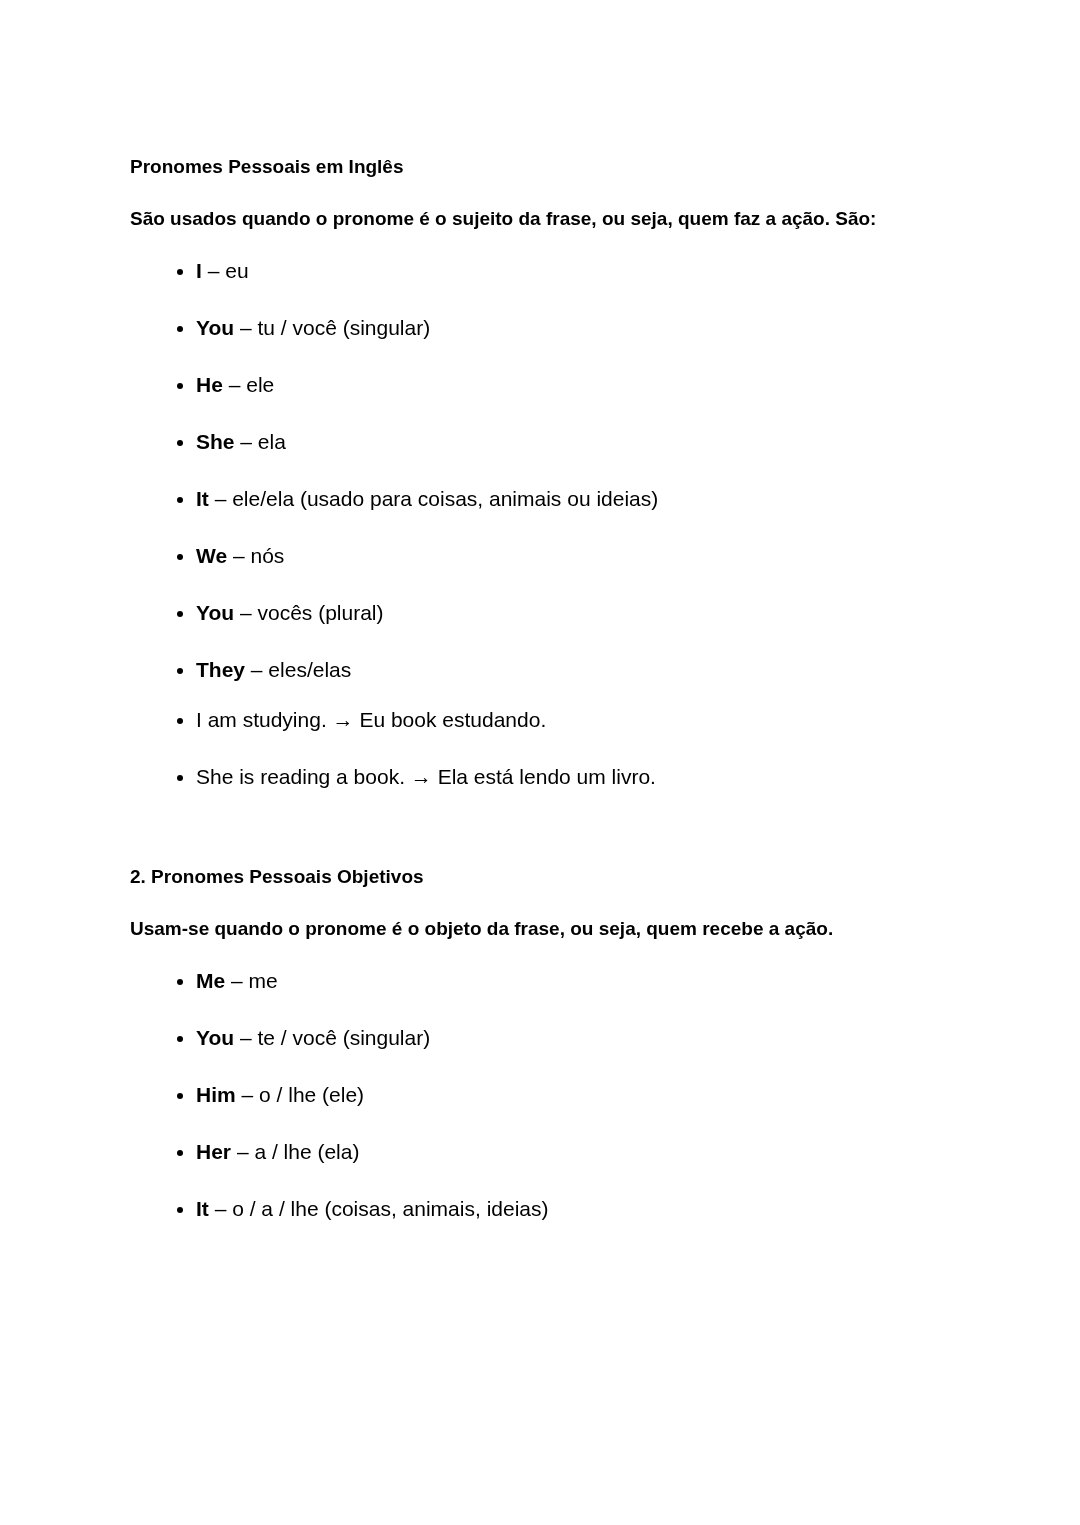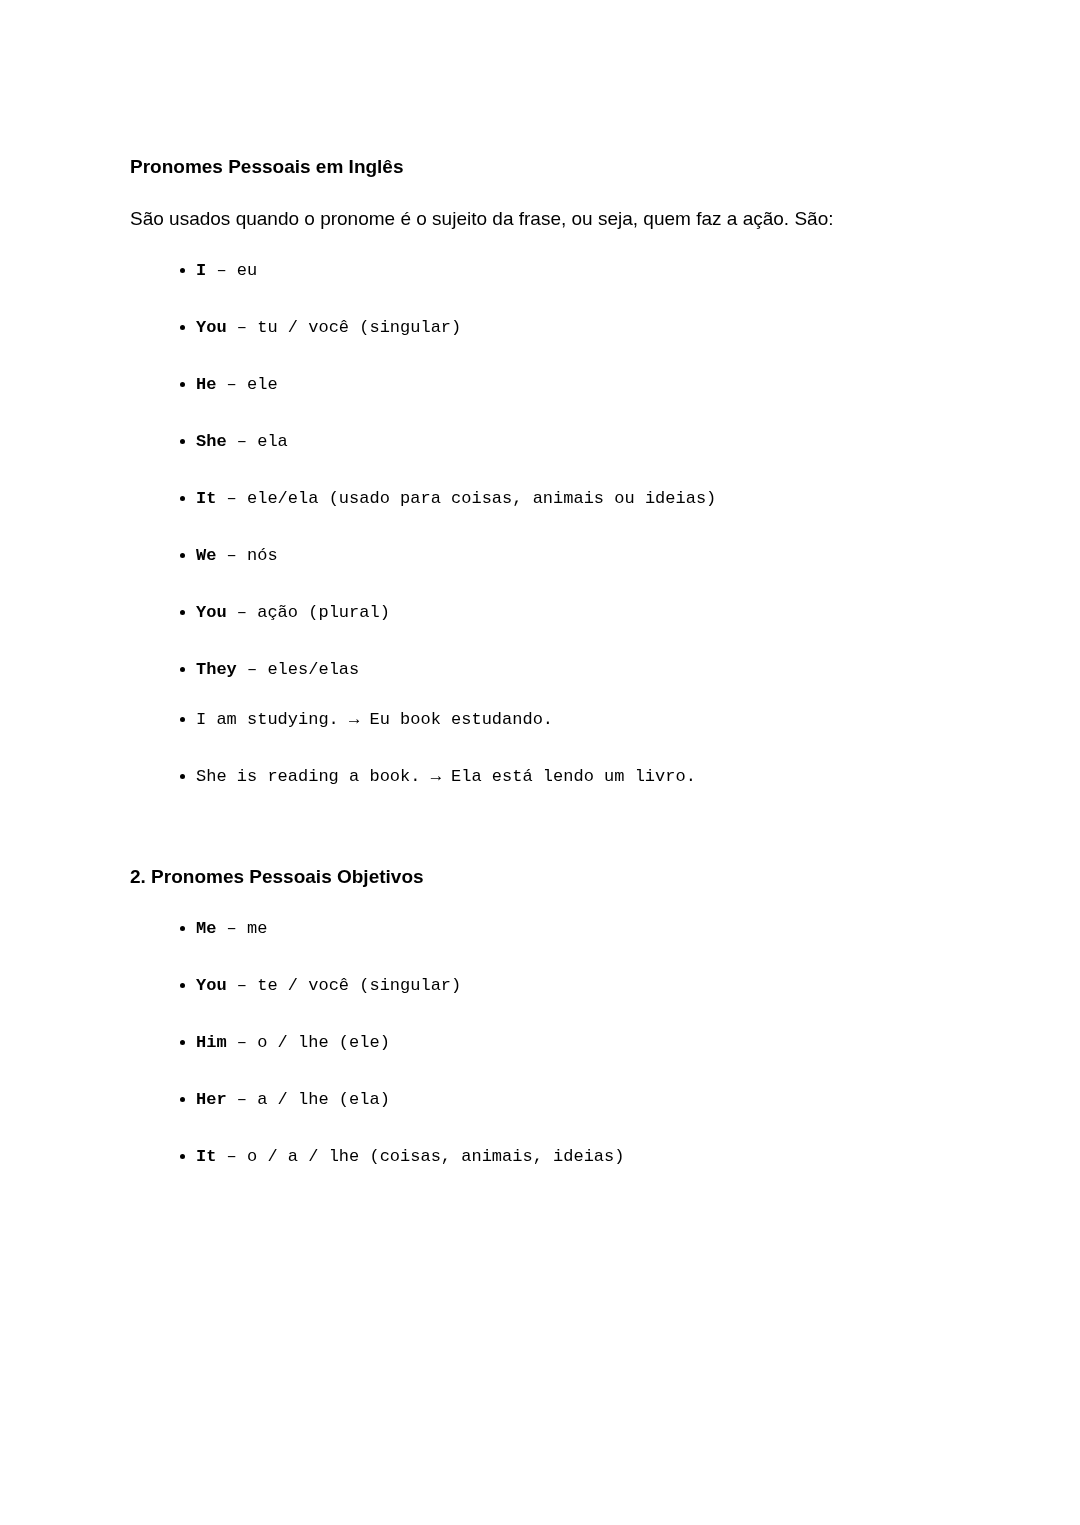--- a/index.html
+++ b/index.html
@@ -29,31 +29,31 @@
   .section-heading {
     font-size: 19px;
     line-height: 23px;
     font-weight: bold;
     margin: 0 0 29px 0;
   }
   .paragraph {
     font-size: 19px;
     line-height: 23px;
     margin: 0 0 29px 0;
+    font-weight: bold;
   }
   ul.doc-list {
     margin: 0 0 27px 0;
     padding: 0 0 0 66px;
     list-style: disc outside;
   }
   ul.doc-list li {
-    font-size: 17px;
+    font-size: 21px;
     line-height: 23px;
     margin: 12px 0 34px 0;
-    font-family: Liberation Mono, monospace;
   }
   ul.doc-list li:last-child {
     margin-bottom: 0;
   }
   ul.doc-list {
     margin-bottom: 27px;
   }
   .term {
     font-weight: bold;
   }
@@ -71,34 +71,35 @@
 
   <p class="paragraph">São usados quando o pronome é o sujeito da frase, ou seja, quem faz a ação. São:</p>
 
   <ul class="doc-list">
     <li><span class="term">I</span> <span>– eu</span></li>
     <li><span class="term">You</span> <span>– tu / você (singular)</span></li>
     <li><span class="term">He</span> <span>– ele</span></li>
     <li><span class="term">She</span> <span>– ela</span></li>
     <li><span class="term">It</span> <span>– ele/ela (usado para coisas, animais ou ideias)</span></li>
     <li><span class="term">We</span> <span>– nós</span></li>
-    <li><span class="term">You</span> <span>– ação (plural)</span></li>
+    <li><span class="term">You</span> <span>– vocês (plural)</span></li>
     <li><span class="term">They</span> <span>– eles/elas</span></li>
   </ul>
 
 
   <ul class="doc-list">
     <li>I am studying. → Eu book estudando.</li>
     <li>She is reading a book. → Ela está lendo um livro.</li>
   </ul>
 
   <div class="spacer"></div>
 
   <h2 class="section-heading">2. Pronomes Pessoais Objetivos</h2>
 
+  <p class="paragraph">Usam-se quando o pronome é o objeto da frase, ou seja, quem recebe a ação.</p>
 
   <ul class="doc-list">
     <li><span class="term">Me</span> <span>– me</span></li>
     <li><span class="term">You</span> <span>– te / você (singular)</span></li>
     <li><span class="term">Him</span> <span>– o / lhe (ele)</span></li>
     <li><span class="term">Her</span> <span>– a / lhe (ela)</span></li>
     <li><span class="term">It</span> <span>– o / a / lhe (coisas, animais, ideias)</span></li>
   </ul>
 
 </div>

